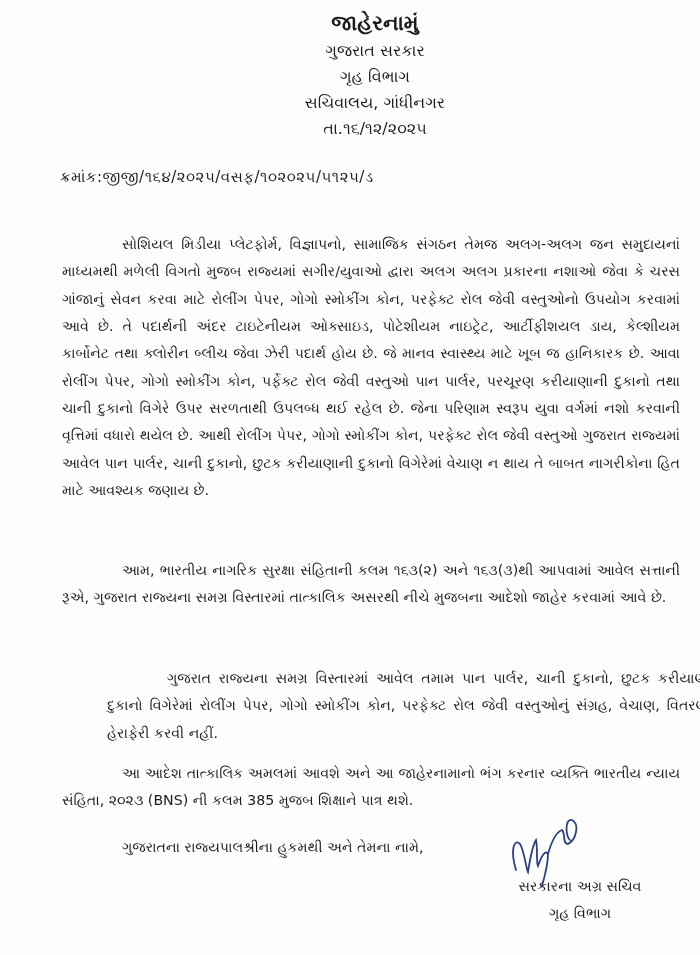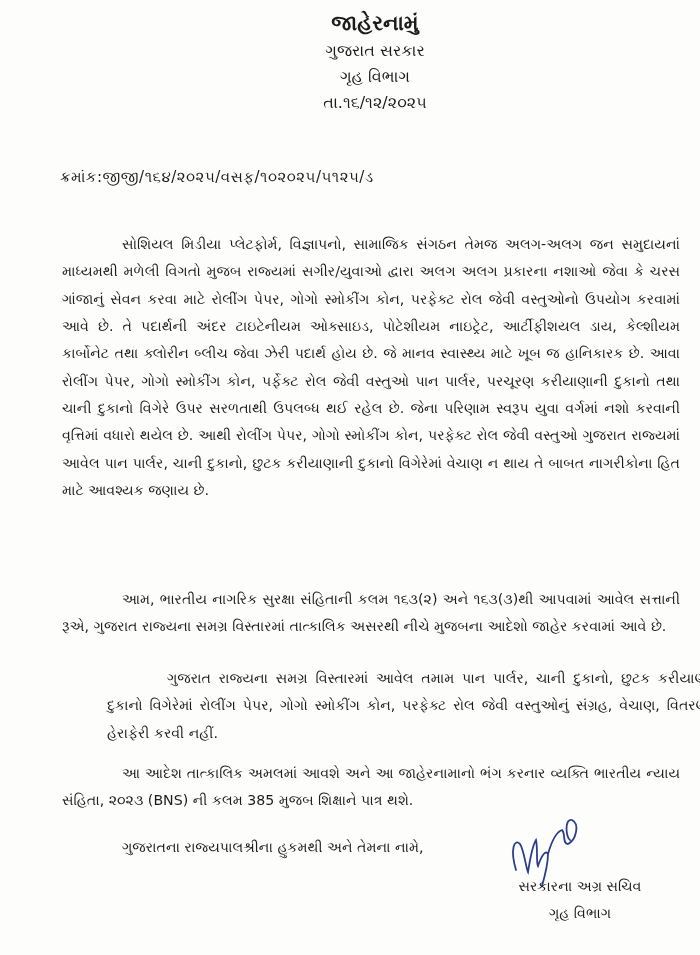--- a/index.html
+++ b/index.html
@@ -13,34 +13,35 @@
   .header { position: absolute; left: 0; top: 8px; width: 700px; text-align: center; }
   .header .title { font-size: 21px; font-weight: bold; line-height: 30px; margin-left: 50px; }
   .header .line { font-size: 16px; line-height: 26px; margin-left: 50px; }
   .ref { position: absolute; left: 60px; top: 168px; font-size: 15px; font-weight: normal; letter-spacing: 0.5px; }
   .para {
     position: absolute; left: 62px; width: 618px;
     font-size: 14.2px; line-height: 27.3px; text-align: justify;
     text-indent: 60px;
   }
   .p1 { top: 217px; }
-  .p2 { top: 572px; }
+  .p2 { top: 543px; }
   .p3 { top: 651px; margin-left: 45px; }
   .p4 { top: 746px; }
   .p5 { top: 820px; }
   .signature { position: absolute; left: 506px; top: 810px; width: 80px; height: 80px; }
   .sig-block { position: absolute; left: 480px; top: 873px; width: 200px; text-align: center; font-size: 14.2px; line-height: 27px; }
 </style>
 </head>
 <body>
 
 <div class="header">
   <div class="title">જાહેરનામું</div>
   <div class="line">ગુજરાત સરકાર</div>
   <div class="line">ગૃહ વિભાગ</div>
+  <div class="line">સચિવાલય, ગાંધીનગર</div>
   <div class="line">તા.૧૬/૧૨/૨૦૨૫</div>
 </div>
 
 <div class="ref">ક્રમાંક:જીજી/૧૬૪/૨૦૨૫/વસફ/૧૦૨૦૨૫/૫૧૨૫/ડ</div>
 
 <p class="para p1">સોશિયલ મિડીયા પ્લેટફોર્મ, વિજ્ઞાપનો, સામાજિક સંગઠન તેમજ અલગ-અલગ જન સમુદાયનાં માધ્યમથી મળેલી વિગતો મુજબ રાજ્યમાં સગીર/યુવાઓ દ્વારા અલગ અલગ પ્રકારના નશાઓ જેવા કે ચરસ ગાંજાનું સેવન કરવા માટે રોલીંગ પેપર, ગોગો સ્મોકીંગ કોન, પરફેક્ટ રોલ જેવી વસ્તુઓનો ઉપયોગ કરવામાં આવે છે. તે પદાર્થની અંદર ટાઇટેનીયમ ઓક્સાઇડ, પોટેશીયમ નાઇટ્રેટ, આર્ટીફીશયલ ડાય, કેલ્શીયમ કાર્બોનેટ તથા ક્લોરીન બ્લીચ જેવા ઝેરી પદાર્થ હોય છે. જે માનવ સ્વાસ્થ્ય માટે ખૂબ જ હાનિકારક છે. આવા રોલીંગ પેપર, ગોગો સ્મોકીંગ કોન, પર્ફેક્ટ રોલ જેવી વસ્તુઓ પાન પાર્લર, પરચૂરણ કરીયાણાની દુકાનો તથા ચાની દુકાનો વિગેરે ઉપર સરળતાથી ઉપલબ્ધ થઈ રહેલ છે. જેના પરિણામ સ્વરૂપ યુવા વર્ગમાં નશો કરવાની વૃત્તિમાં વધારો થયેલ છે. આથી રોલીંગ પેપર, ગોગો સ્મોકીંગ કોન, પરફેક્ટ રોલ જેવી વસ્તુઓ ગુજરાત રાજ્યમાં આવેલ પાન પાર્લર, ચાની દુકાનો, છુટક કરીયાણાની દુકાનો વિગેરેમાં વેચાણ ન થાય તે બાબત નાગરીકોના હિત માટે આવશ્યક જણાય છે.</p>
 <p class="para p2">આમ, ભારતીય નાગરિક સુરક્ષા સંહિતાની કલમ ૧૬૩(૨) અને ૧૬૩(૩)થી આપવામાં આવેલ સત્તાની રૂએ, ગુજરાત રાજ્યના સમગ્ર વિસ્તારમાં તાત્કાલિક અસરથી નીચે મુજબના આદેશો જાહેર કરવામાં આવે છે.</p>
 <p class="para p3">ગુજરાત રાજ્યના સમગ્ર વિસ્તારમાં આવેલ તમામ પાન પાર્લર, ચાની દુકાનો, છુટક કરીયાણાની દુકાનો વિગેરેમાં  રોલીંગ પેપર, ગોગો સ્મોકીંગ કોન, પરફેક્ટ રોલ જેવી વસ્તુઓનું સંગ્રહ, વેચાણ, વિતરણ કે હેરાફેરી કરવી નહીં.</p>
 <p class="para p4">આ આદેશ તાત્કાલિક અમલમાં આવશે અને આ જાહેરનામાનો ભંગ કરનાર વ્યક્તિ ભારતીય ન્યાય સંહિતા, ૨૦૨૩ (BNS) ની કલમ 385 મુજબ શિક્ષાને પાત્ર થશે.</p>
 <p class="para p5">ગુજરાતના રાજ્યપાલશ્રીના હુકમથી અને તેમના નામે,</p>

